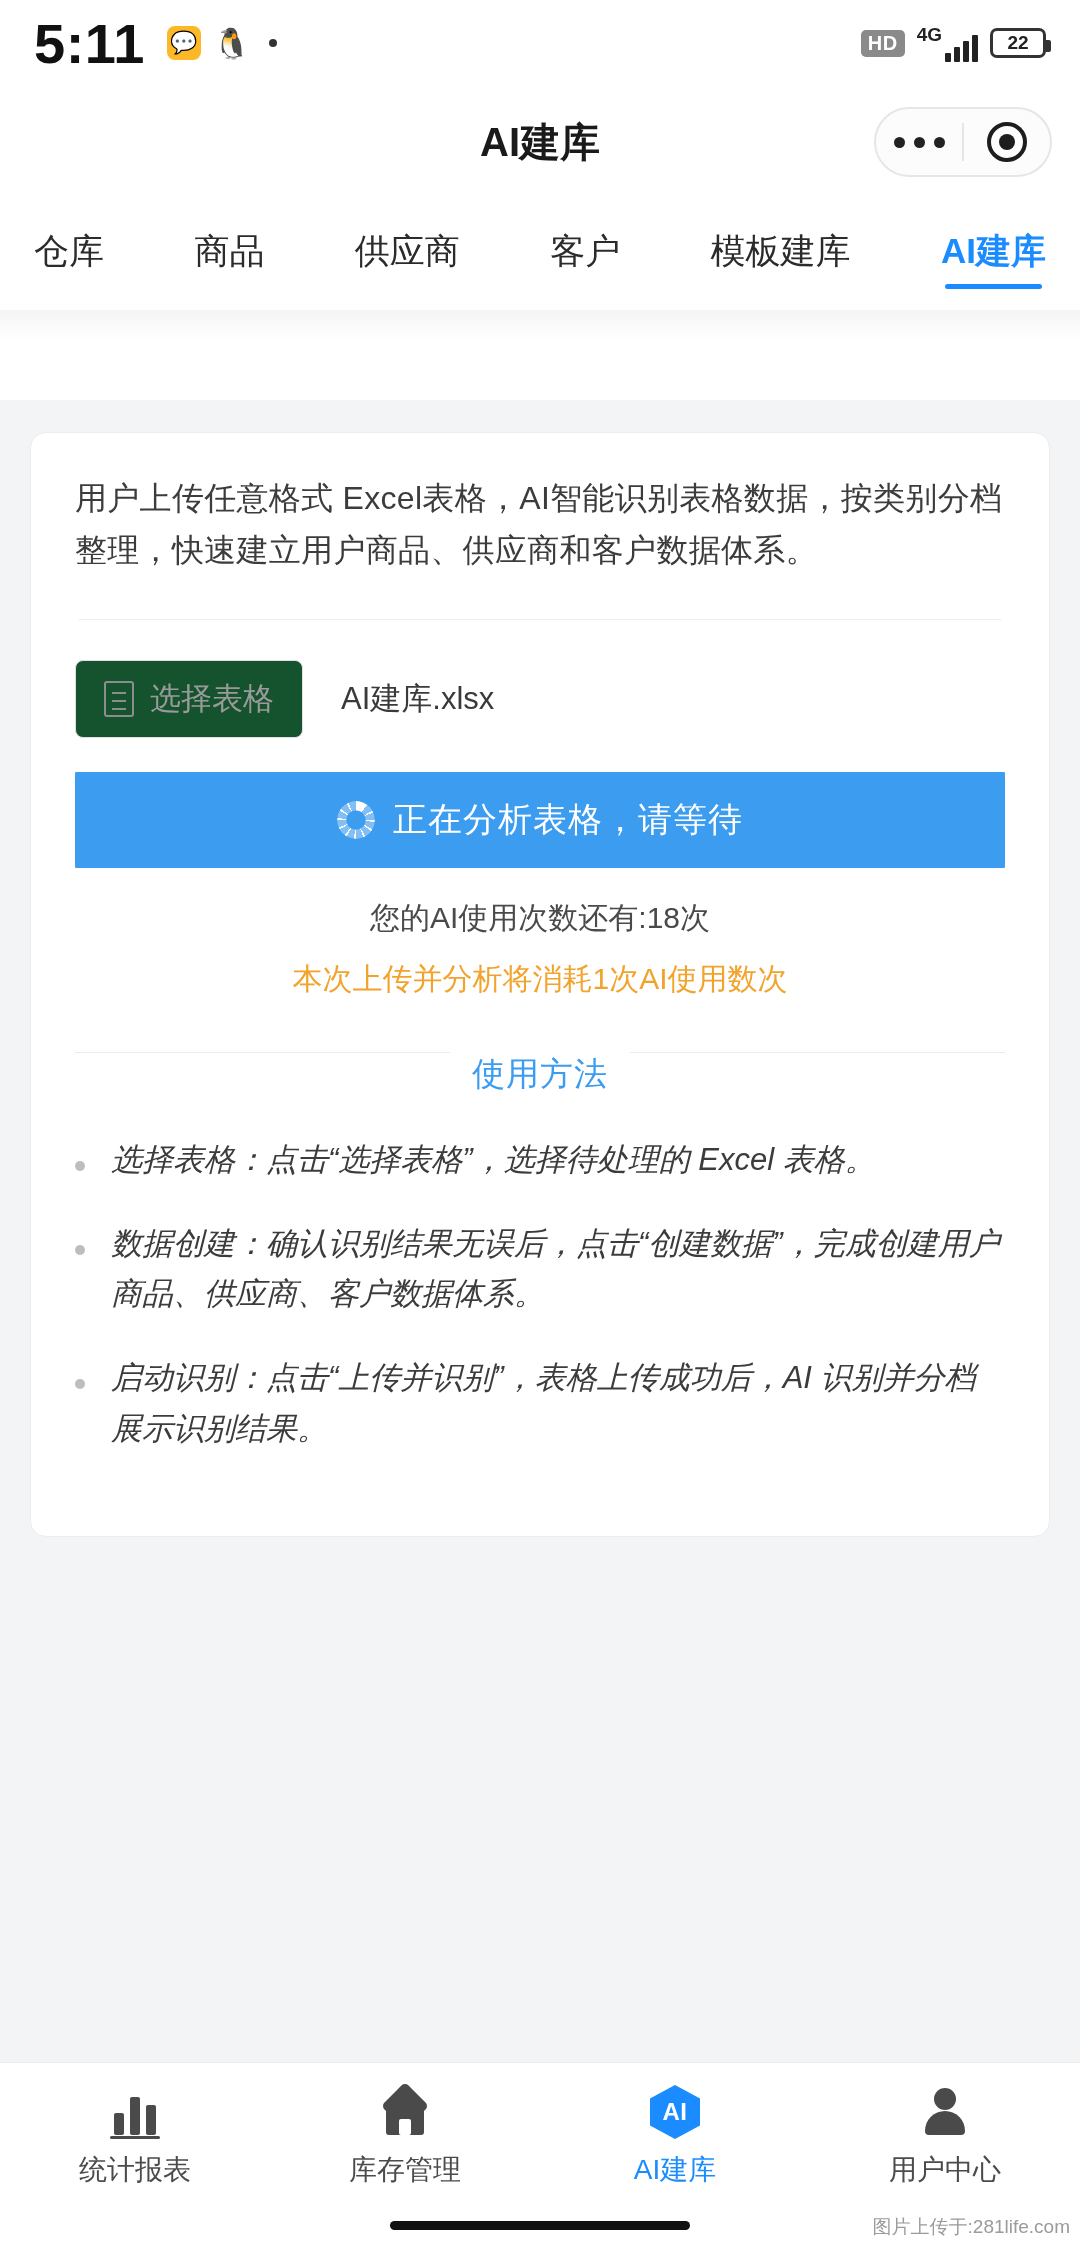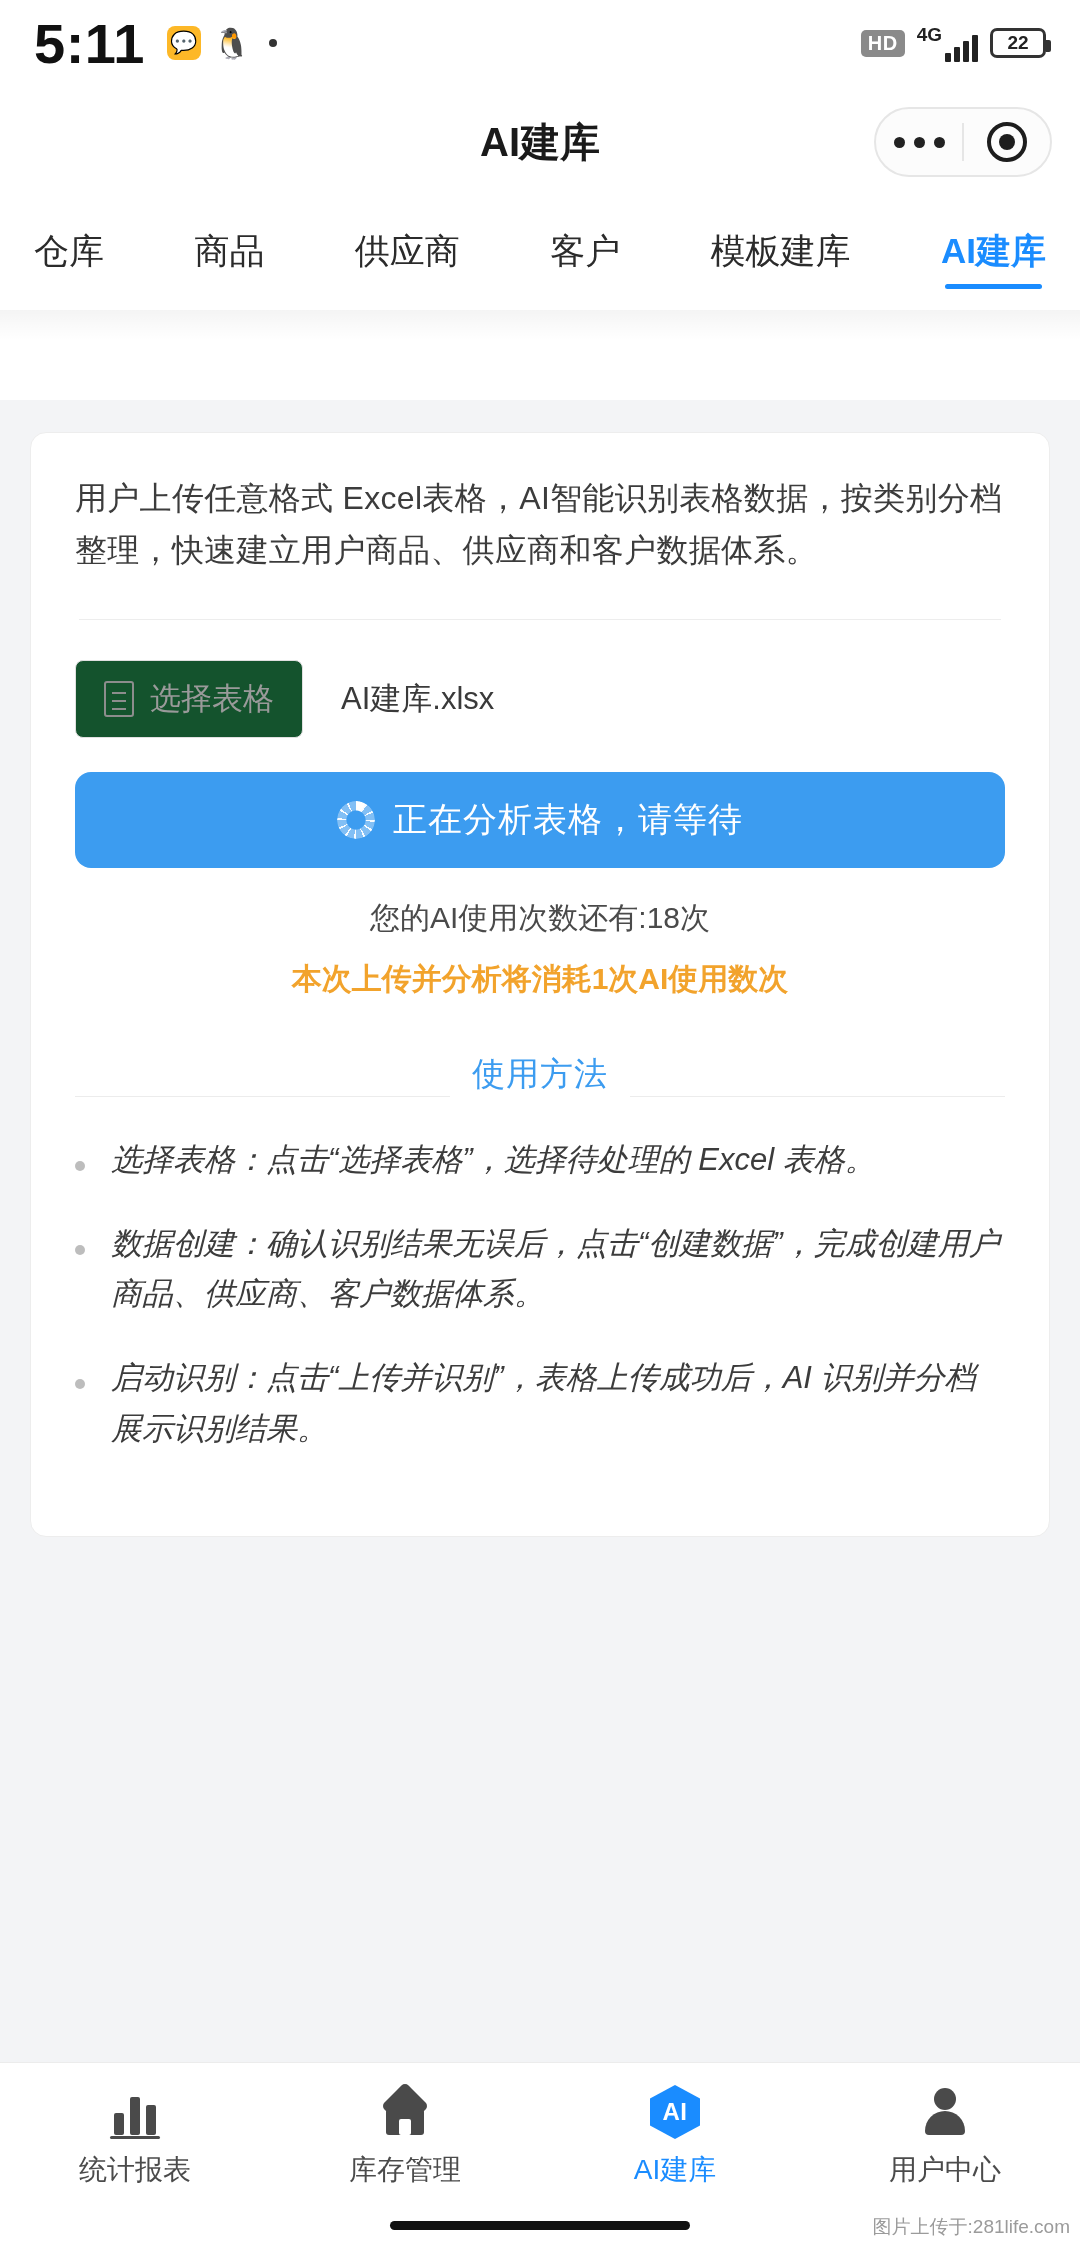--- a/index.html
+++ b/index.html
@@ -211,21 +211,21 @@
   }
   .choose-btn .doc-icon:before { top: 9px; }
   .choose-btn .doc-icon:after { top: 17px; box-shadow: 0 8px 0 0 #8d8d8d; }
   .choose-label { font-size: 31px; color: #9a9a9a; }
   .file-name { font-size: 31px; color: #3a3a3a; }
 
   .primary-btn {
     margin-top: 34px;
     height: 96px;
     background: #3c9cf0;
-    border-radius: 16px;
+    border-radius: 1px;
     display: flex;
     align-items: center;
     justify-content: center;
     gap: 18px;
   }
   .spinner {
     width: 38px; height: 38px;
     border-radius: 50%;
     background:
       conic-gradient(from 0deg, #ffffff 0deg 30deg, rgba(255,255,255,0.25) 30deg 360deg);
@@ -252,27 +252,27 @@
     margin-top: 30px;
     text-align: center;
     font-size: 30px;
     color: #4a4a4a;
   }
   .warn-line {
     margin-top: 20px;
     text-align: center;
     font-size: 30px;
     color: #f2a32c;
-    font-weight: 700;
+    font-weight: 400;
   }
 
   .howto-head {
     margin-top: 52px;
     display: flex;
-    align-items: flex-end;
+    align-items: flex-start;
     gap: 22px;
   }
   .howto-head .line { flex: 1; height: 1px; background: #ececec; }
   .howto-head .txt {
     font-size: 33px;
     color: #3c9cf0;
     font-weight: 500;
     letter-spacing: 1px;
   }
 

